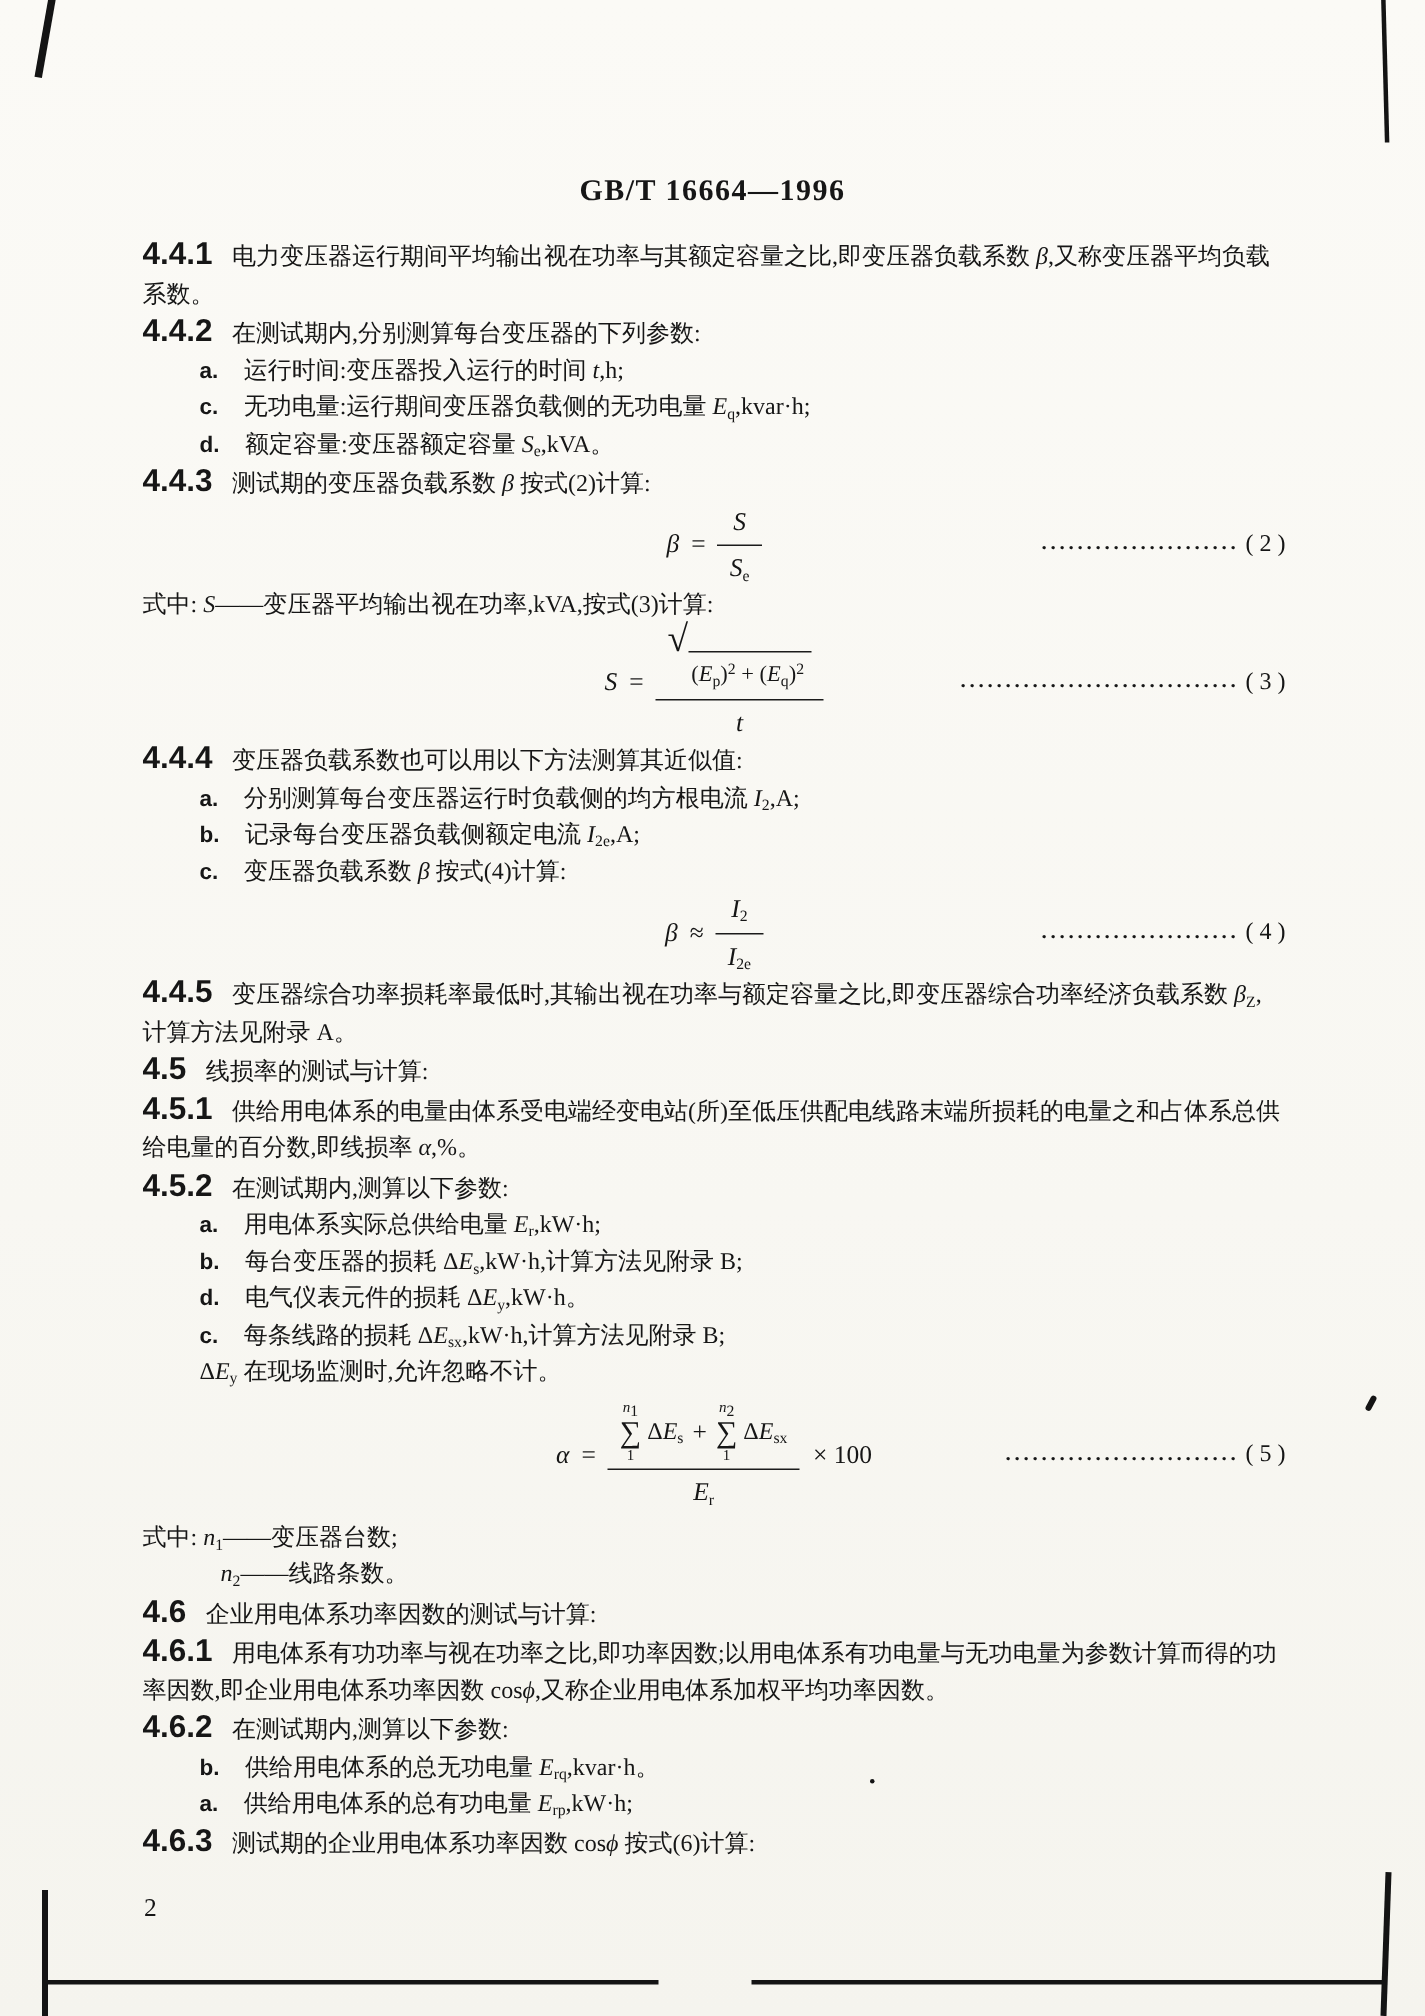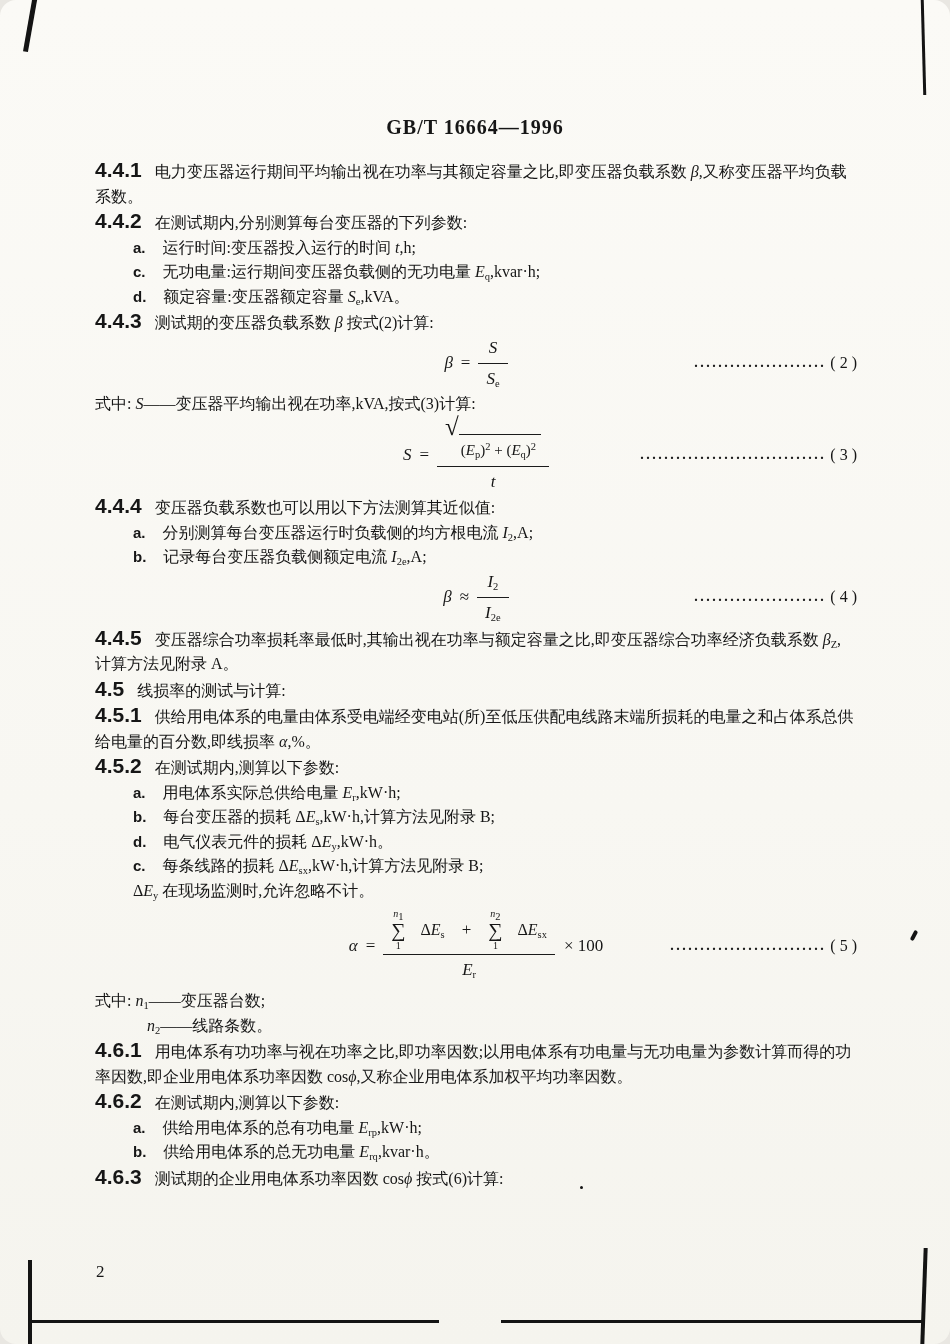--- a/index.html
+++ b/index.html
@@ -5,21 +5,20 @@
   * { box-sizing: border-box; }
   html,body { margin:0; padding:0; background:#e9e7e2; }
   .page {
     position: relative;
     width: 950px; height: 1344px;
     margin: 0 auto;
     background: linear-gradient(180deg,#fbfaf6 0%, #f8f7f2 60%, #f5f4ee 100%);
     font-family: "Liberation Serif", "DejaVu Serif", serif;
     color: #161616;
     overflow: hidden;
-    border-radius: 16px;
   }
   .doc-header {
     position: absolute; top: 116px; left: 0; width: 100%;
     text-align: center; font-weight: bold; font-size: 20px; letter-spacing: 1px;
   }
   .content {
     position: absolute; top: 158px; left: 95px; width: 762px;
     font-size: 16px; line-height: 24.5px;
   }
   p { margin: 0; }
@@ -41,21 +40,21 @@
   
   .eqrow { position: relative; display: flex; align-items: center; justify-content: center; }
   .eq-h54 { min-height: 54px; }
   .eq-h66 { min-height: 66px; }
   .eq-h88 { min-height: 86px; }
   .formula { display: inline-flex; align-items: center; font-size: 17px; }
   .rel { margin: 0 8px; font-style: normal; }
   .frac { display: inline-flex; flex-direction: column; align-items: stretch; text-align: center; }
   .fnum { padding: 0 8px 3px; }
   .fden { border-top: 1.5px solid #1b1b1b; padding: 3px 8px 0; }
-  .fnum-row { display: flex; align-items: center; justify-content: center; gap: 15px; }
+  .fnum-row { display: flex; align-items: center; justify-content: center; gap: 4px; }
   .sum { display: inline-flex; flex-direction: column; align-items: center; line-height: 1; }
   .sum .lim { font-size: 10px; line-height: 1; }
   .sum .sig { font-size: 20px; line-height: 1; padding: 1px 0; font-style: normal; }
   .term { font-size: 16px; }
   .op { margin: 0 2px; }
   .mult { margin-left: 9px; }
   .sqrt { display: inline-flex; align-items: stretch; }
   .rad { font-size: 25px; line-height: 1; font-style: normal; transform: translateY(-2px); }
   .radbody { border-top: 1.5px solid #1b1b1b; padding: 3px 5px 0 2px; font-size: 15px; margin-top: 18px; }
   .eqtag { position: absolute; right: 0; display: flex; align-items: center; font-size: 16px; }
@@ -137,20 +136,21 @@
       <span class="eqtag">
         <span class="dots">...............................</span>
         <span class="tagnum">( 3 )</span>
       </span>
     </div>
 
     <p class="sec"><span class="num">4.4.4</span><span class="txt">变压器负载系数也可以用以下方法测算其近似值:</span></p>
 
     <p class="li"><span class="num">a.</span><span class="txt">分别测算每台变压器运行时负载侧的均方根电流 <i>I</i><sub>2</sub>,A;</span></p>
     <p class="li"><span class="num">b.</span><span class="txt">记录每台变压器负载侧额定电流 <i>I</i><sub>2e</sub>,A;</span></p>
+    <p class="li"><span class="num">c.</span><span class="txt">变压器负载系数 <i>β</i> 按式(4)计算:</span></p>
 
     <div class="eqrow eq-h54">
       <span class="formula">
         <span class="lhs"><i>β</i></span>
         <span class="rel">≈</span>
         <span class="frac">
           <span class="fnum"><i>I</i><sub>2</sub></span>
           <span class="fden"><i>I</i><sub>2e</sub></span>
         </span>
       </span>
@@ -202,26 +202,27 @@
       </span>
       <span class="eqtag">
         <span class="dots">..........................</span>
         <span class="tagnum">( 5 )</span>
       </span>
     </div>
 
     <p class="where"><span class="txt">式中: <i>n</i><sub>1</sub>——变压器台数;</span></p>
     <p class="indent2"><span class="txt"><i>n</i><sub>2</sub>——线路条数。</span></p>
 
+    <p class="sec"><span class="num">4.6</span><span class="txt">企业用电体系功率因数的测试与计算:</span></p>
 
     <p class="sec"><span class="num">4.6.1</span><span class="txt">用电体系有功功率与视在功率之比,即功率因数;以用电体系有功电量与无功电量为参数计算而得的功率因数,即企业用电体系功率因数 cos<i>ϕ</i>,又称企业用电体系加权平均功率因数。</span></p>
 
     <p class="sec"><span class="num">4.6.2</span><span class="txt">在测试期内,测算以下参数:</span></p>
 
+    <p class="li"><span class="num">b.</span><span class="txt">供给用电体系的总无功电量 <i>E</i><sub>rq</sub>,kvar·h。</span></p>
     <p class="li"><span class="num">a.</span><span class="txt">供给用电体系的总有功电量 <i>E</i><sub>rp</sub>,kW·h;</span></p>
-    <p class="li"><span class="num">b.</span><span class="txt">供给用电体系的总无功电量 <i>E</i><sub>rq</sub>,kvar·h。</span></p>
 
     <p class="sec"><span class="num">4.6.3</span><span class="txt">测试期的企业用电体系功率因数 cos<i>ϕ</i> 按式(6)计算:</span></p>
 
   </main>
 
   <div class="pageno">2</div>
 </div>
 
 </body></html>

